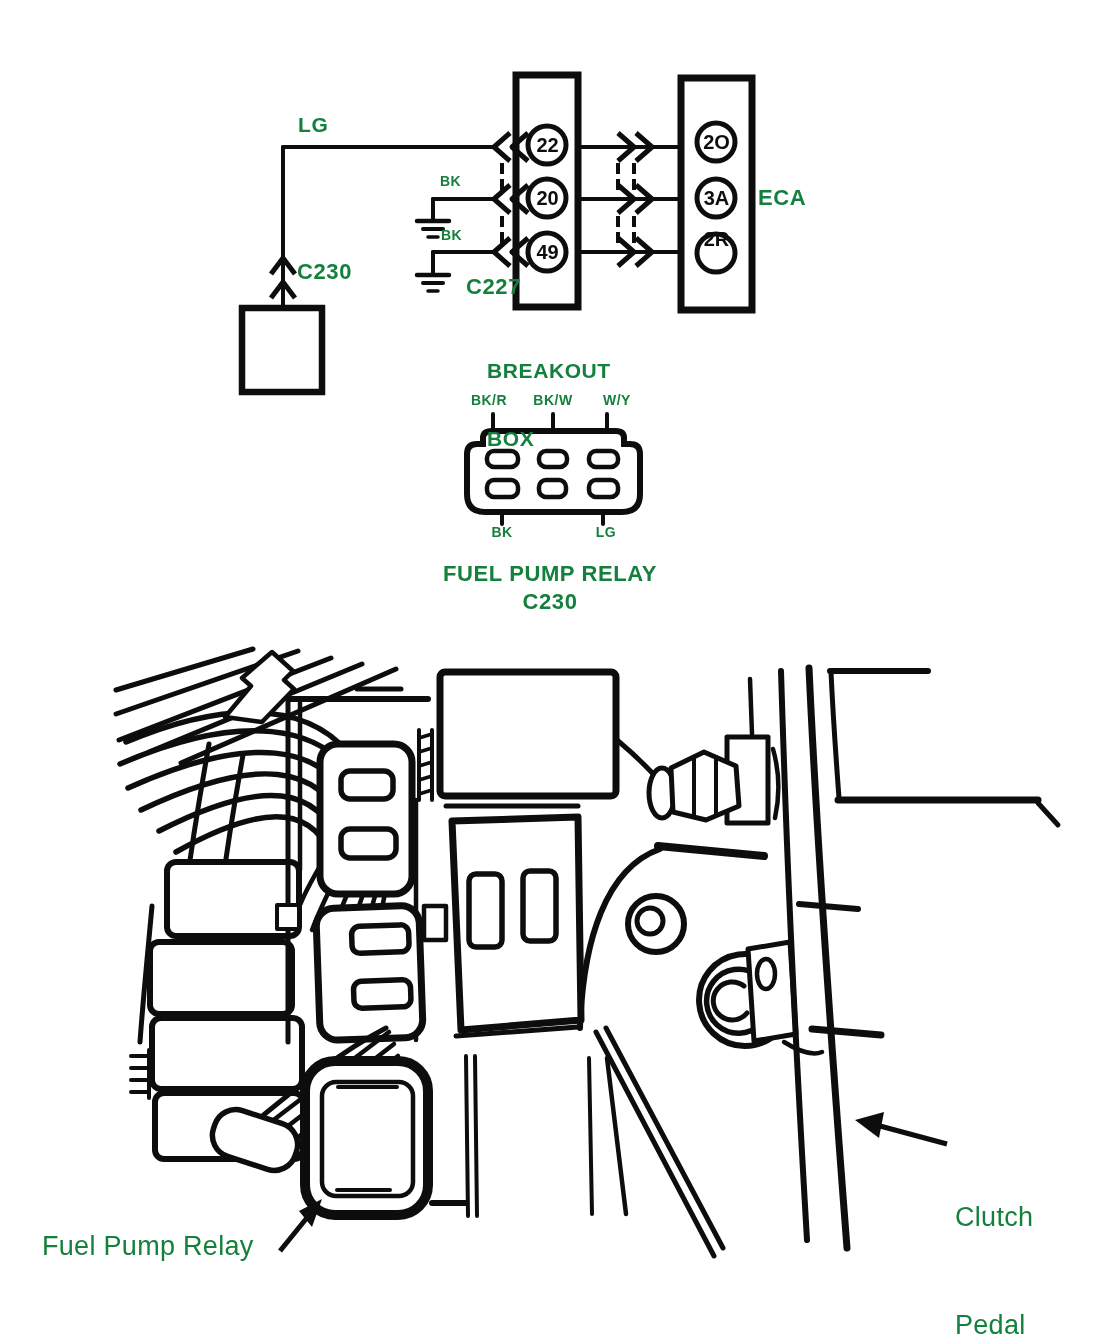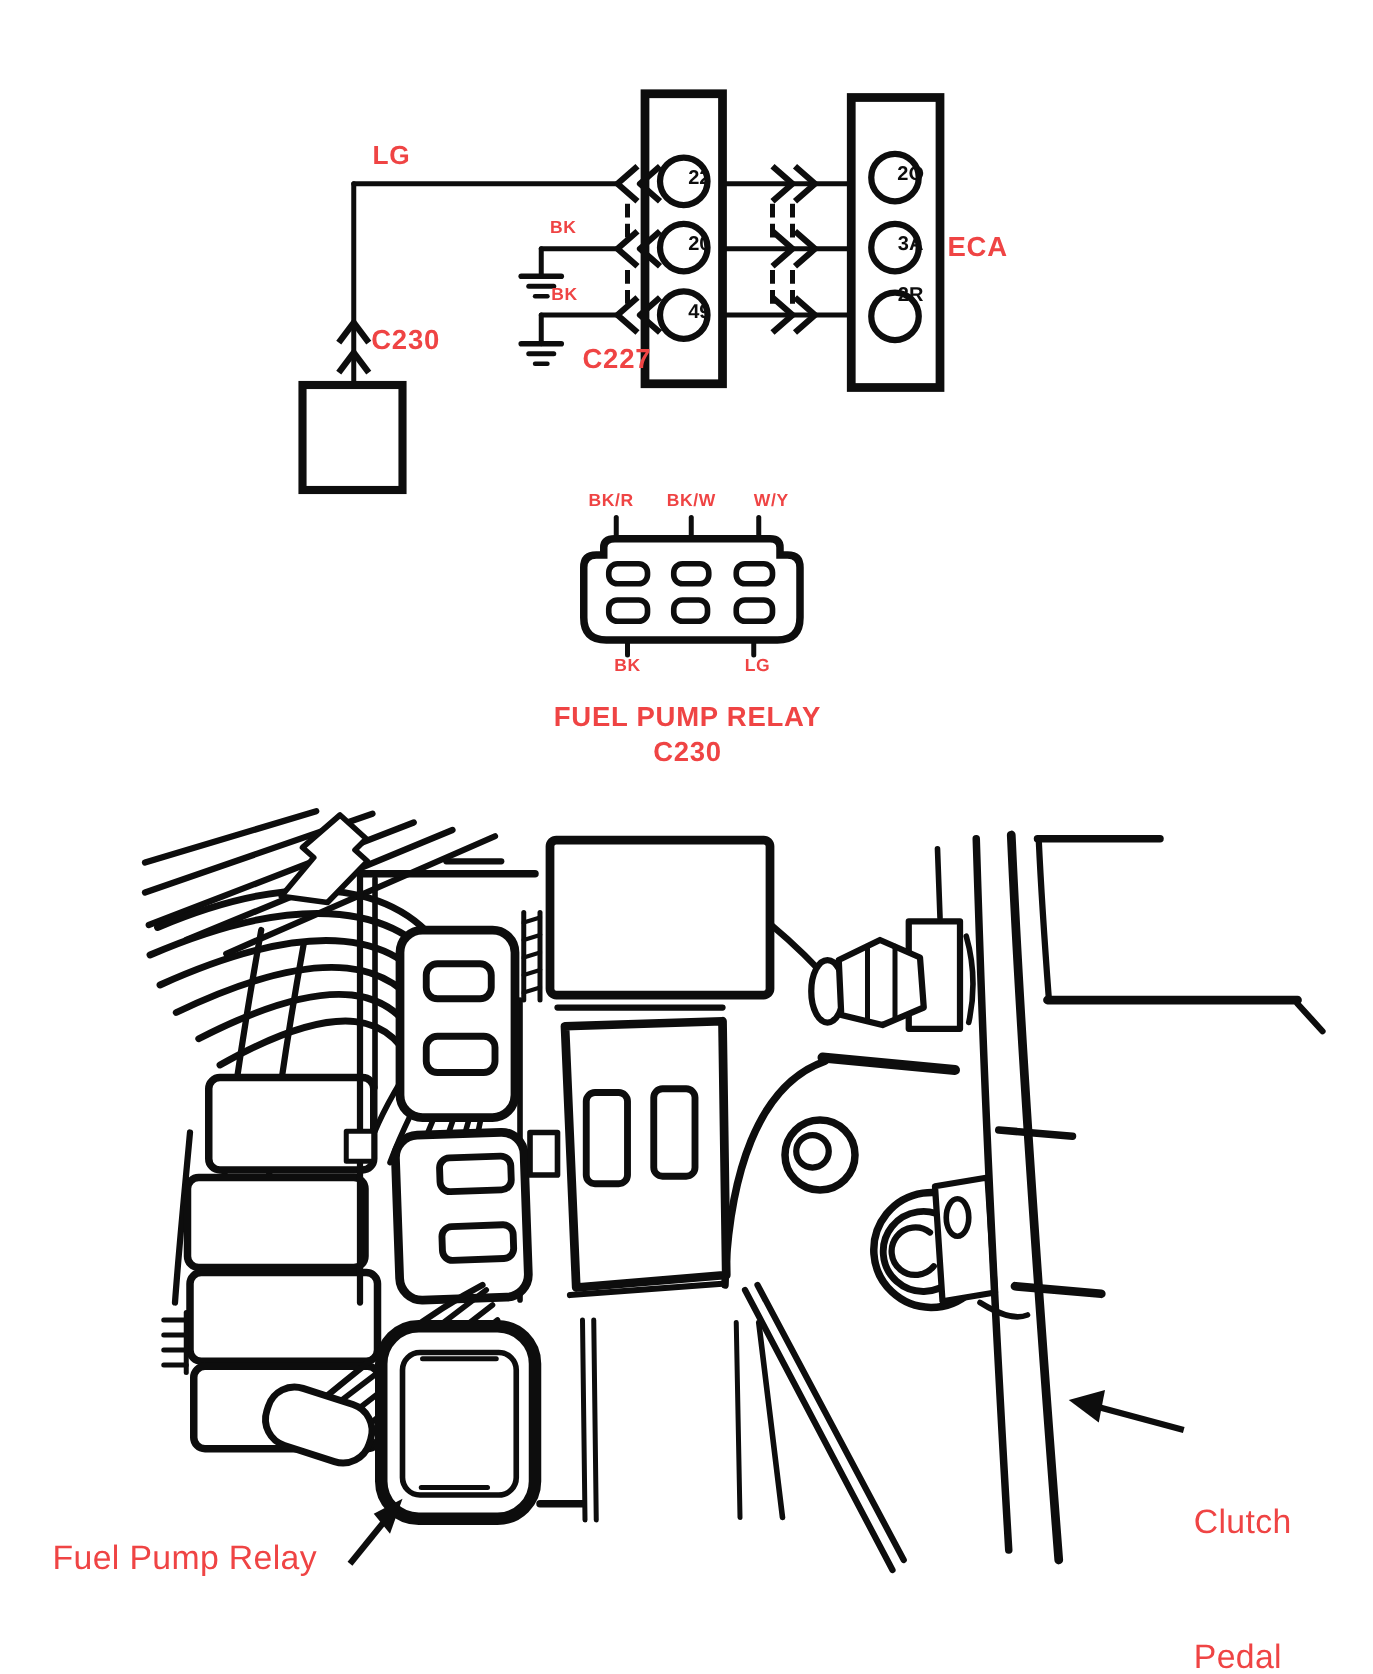--- a/index.html
+++ b/index.html
@@ -4,27 +4,27 @@
 <style>
   html,body{margin:0;padding:0;background:#ffffff;}
   #page{
     position:relative;
     width:1098px;height:1339px;
     background:#ffffff;
     font-family:"Liberation Sans", sans-serif;
     color:#0d0d0d;
     overflow:hidden;
   }
-  .lbl{position:absolute;white-space:pre;color:#ef4444;}
+  .lbl{position:absolute;white-space:pre;color:#15803d;}
   .b20{font-size:14px;font-weight:700;letter-spacing:.5px;}
   .b21{font-size:21px;font-weight:700;letter-spacing:.6px;line-height:22.5px;}
   .b22{font-size:22px;font-weight:700;letter-spacing:.6px;}
   .pin-label{
     position:absolute;width:41px;text-align:center;
-    font-size:16px;font-weight:700;letter-spacing:0;margin-left:12px;
+    font-size:20px;font-weight:700;letter-spacing:0;
   }
   .ctr60{width:62px;text-align:center;}
   .plain27{font-size:27px;font-weight:400;letter-spacing:.3px;line-height:36px;}
   svg{position:absolute;left:0;top:0;}
   .ink{stroke:#0d0d0d;fill:none;}
 </style>
 </head>
 <body>
 
 <div id="page">
@@ -308,20 +308,24 @@
   </svg>
 
   <div class="lbl b21" style="left:298px;top:114px;">LG</div>
   <div class="lbl b20" style="left:440px;top:173px;">BK</div>
   <div class="lbl b20" style="left:441px;top:227px;">BK</div>
   <div class="lbl b22" style="left:297px;top:259px;">C230</div>
   <div class="lbl b22" style="left:466px;top:274px;">C227</div>
   <div class="lbl b22" style="left:758px;top:185px;">ECA</div>
 
 
+  <div class="lbl b21" style="left:487px;top:315px;">
+    <div>BREAKOUT</div>
+    <div>BOX</div>
+  </div>
 
   <div class="pin-label" style="left:527px;top:134px;">22</div>
   <div class="pin-label" style="left:527px;top:187px;">20</div>
   <div class="pin-label" style="left:527px;top:241px;">49</div>
 
   <div class="pin-label" style="left:696px;top:131px;">2O</div>
   <div class="pin-label" style="left:696px;top:187px;">3A</div>
   <div class="pin-label" style="left:696px;top:228px;">2R</div>
 
   <div class="lbl b20 ctr60" style="left:458px;top:392px;">BK/R</div>

